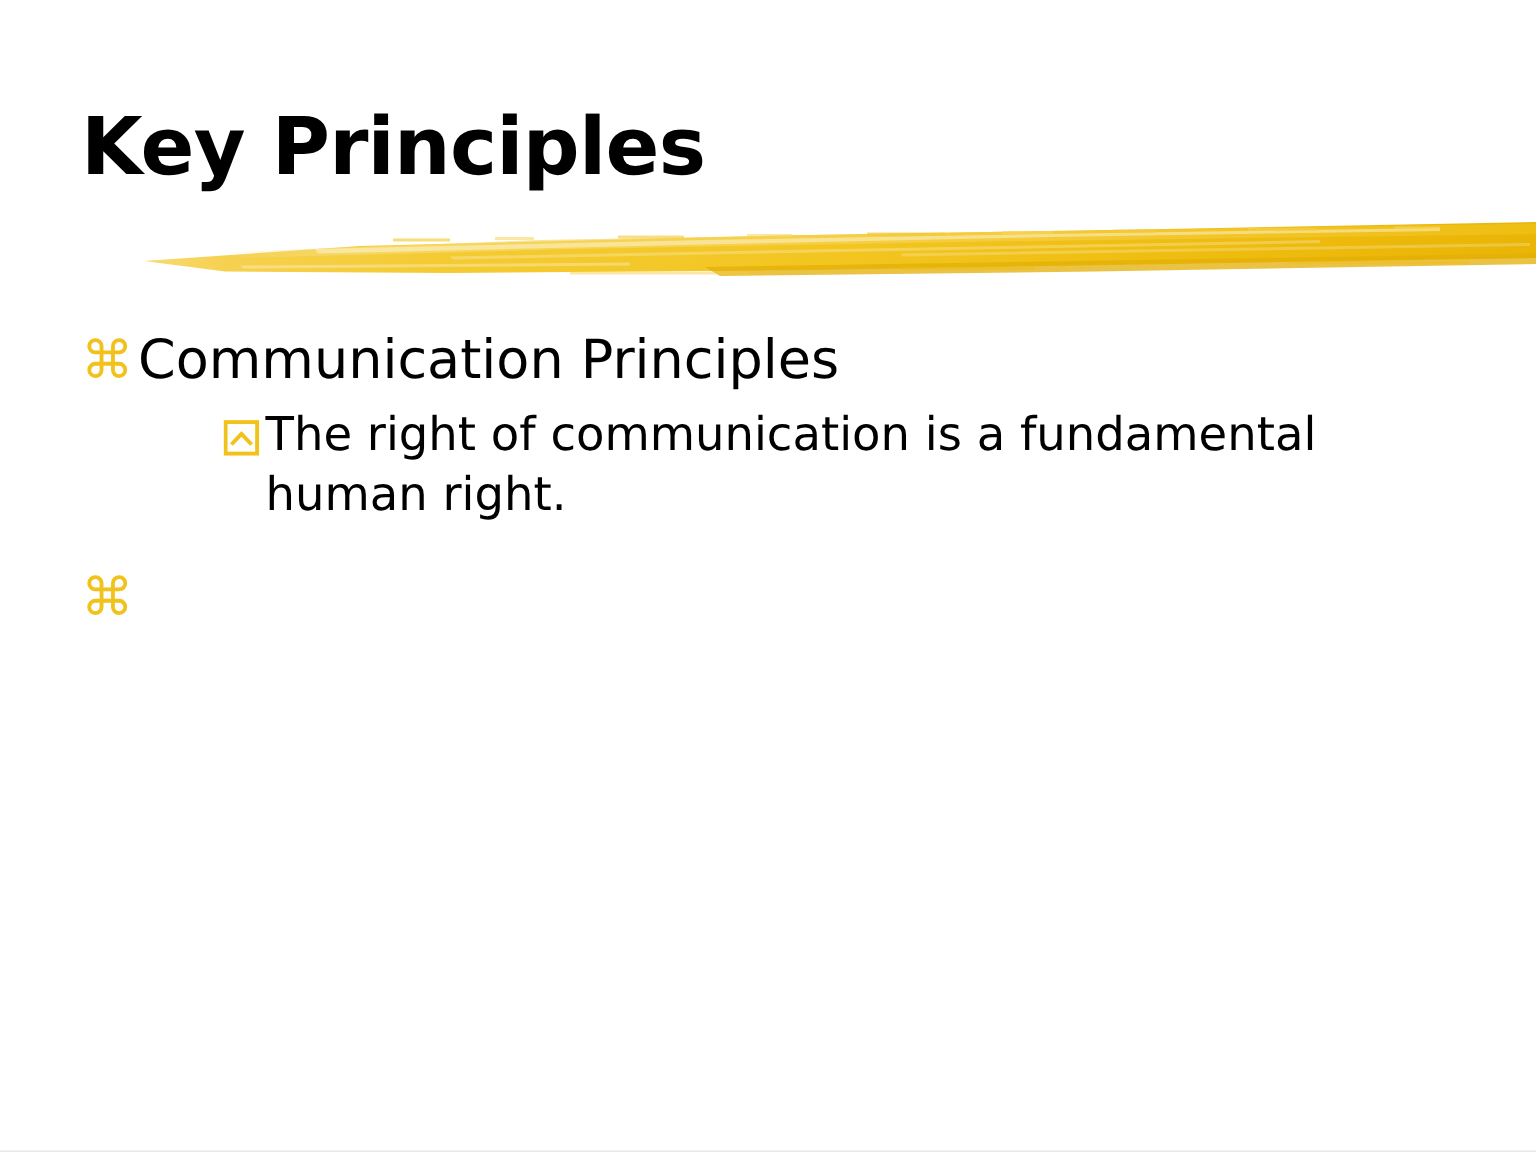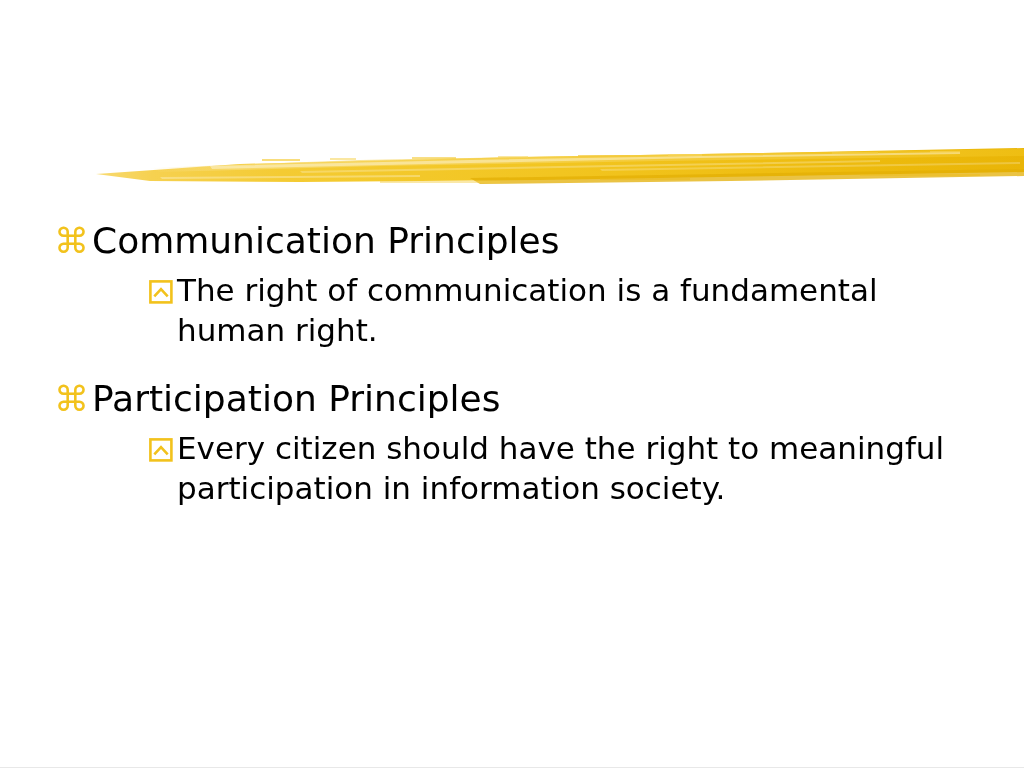--- a/index.html
+++ b/index.html
@@ -110,20 +110,23 @@
     max-width: 810px;
   }
 
   .group-gap { height: 16px; }
 </style>
 </head>
 <body>
 
 <div class="slide">
 
+  <div class="title-block">
+    <h1 class="slide-title">Key Principles</h1>
+  </div>
 
   <div class="brush-wrap">
     <svg viewBox="0 0 1024 58" xmlns="http://www.w3.org/2000/svg" aria-hidden="true">
       <defs>
         <linearGradient id="gradMain" x1="0" y1="0" x2="1" y2="0">
           <stop offset="0" stop-color="#F8DA72"></stop>
           <stop offset="0.06" stop-color="#F6D150"></stop>
           <stop offset="0.20" stop-color="#F4CB33"></stop>
           <stop offset="0.50" stop-color="#F2C520"></stop>
           <stop offset="0.72" stop-color="#EFBE12"></stop>
@@ -190,28 +193,18 @@
           <polyline points="6.2,15.4 12,9.2 17.8,15.4" fill="none" stroke="#F2C21C" stroke-width="2.6" stroke-linecap="square" stroke-linejoin="miter"></polyline>
         </svg>
       </span>
       <span class="text">The right of communication is a fundamental human right.</span>
     </div>
 
     <div class="group-gap"></div>
 
     <div class="bullet-l1">
       <span class="glyph">⌘</span>
-      <span class="text">Participation Principles</span>
     </div>
 
-    <div class="bullet-l2">
-      <span class="glyph-box">
-        <svg width="26" height="24" viewBox="0 0 26 24" xmlns="http://www.w3.org/2000/svg" aria-hidden="true">
-          <rect x="1.4" y="1.4" width="21" height="21" fill="none" stroke="#F2C21C" stroke-width="2.6"></rect>
-          <polyline points="6.2,15.4 12,9.2 17.8,15.4" fill="none" stroke="#F2C21C" stroke-width="2.6" stroke-linecap="square" stroke-linejoin="miter"></polyline>
-        </svg>
-      </span>
-      <span class="text">Every citizen should have the right to meaningful participation in information society.</span>
-    </div>
 
   </div>
 
 </div>
 
 </body></html>

